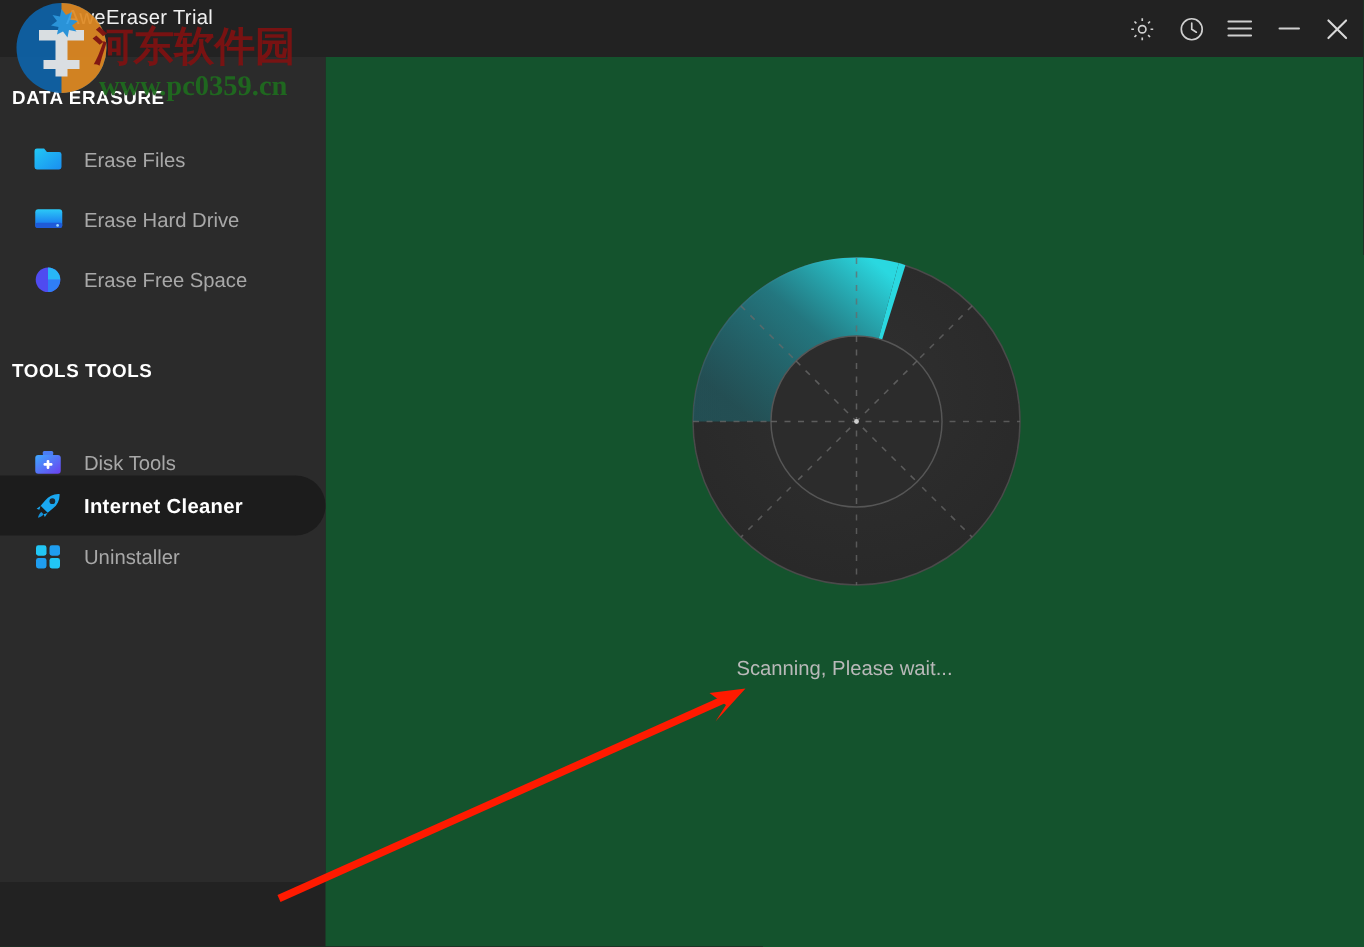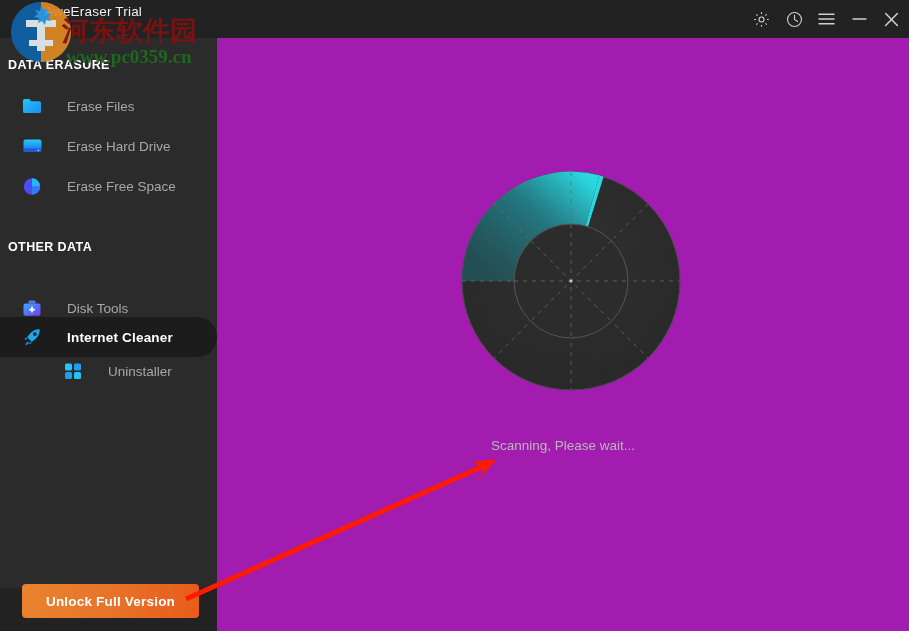--- a/index.html
+++ b/index.html
@@ -47,21 +47,21 @@
   .section-title {
     position:absolute; left:8px;
     font-size:12.5px; font-weight:bold; color:#ffffff;
     letter-spacing:.4px; white-space:nowrap;
   }
   #sec-data   { top:58px; }
   #sec-other  { top:240px; }
 
   .nav-item {
     position:absolute; left:0; width:217px; height:40px;
-    display:flex; align-items:center; cursor:pointer;gap:11px;
+    display:flex; align-items:center; cursor:pointer;
   }
   .nav-item .ico {
     width:24px; height:24px; margin-left:20px;
     display:flex; align-items:center; justify-content:center;
     flex:0 0 24px;
   }
   .nav-item .lbl {
     margin-left:12px; font-size:13.5px; color:#a8a8a8;
     white-space:nowrap;
   }
@@ -72,38 +72,38 @@
   }
   .nav-item.selected .lbl {
     color:#ffffff; font-weight:bold; letter-spacing:.2px;
   }
 
   #nav-erase-files      { top:86px; }
   #nav-erase-hard-drive { top:126px; }
   #nav-erase-free-space { top:166px; }
   #nav-disk-tools       { top:288px; }
   #nav-internet-cleaner { top:317px; }
-  #nav-uninstaller      { top:351px;padding-left:41px; }
+  #nav-uninstaller      { top:351px; }
 
   
   #unlock-btn {
     position:absolute; left:22px; top:584px;
     width:177px; height:34px;
     border:none; border-radius:4px;
     background:linear-gradient(to right,#e8832f 0%,#e8752a 45%,#e85c1c 100%);
     color:#ffffff; font-size:13.5px; font-weight:bold;
     font-family:"Liberation Sans", sans-serif;
     letter-spacing:.2px; cursor:pointer;
     z-index:14;
   }
 
   
   #main {
     position:absolute; left:217px; top:0; width:692px; height:631px;
-    background:#a21caf;
+    background:#14532d;
   }
   #radar-wrap {
     position:absolute; left:244px; top:171px;
     width:220px; height:220px;
   }
   #status-text {
     position:absolute; left:0; top:438px; width:692px;
     text-align:center; font-size:13.5px; color:#b9b9b9;
   }
 
@@ -163,21 +163,21 @@
       <span class="ico">
         <svg width="20" height="20" viewBox="0 0 20 20">
           <circle cx="10" cy="10.5" r="8.2" fill="#4f4bf0"></circle>
           <path d="M10 10.5 L10 2.3 A8.2 8.2 0 0 1 18.2 10.5 Z" fill="#28b6f6"></path>
           <path d="M10 10.5 L18.2 10.5 A8.2 8.2 0 0 1 10 18.7 Z" fill="#2f7ef5"></path>
         </svg>
       </span>
       <span class="lbl">Erase Free Space</span>
     </div>
 
-    <div class="section-title" id="sec-other">OTHER DATA</div>
+    <div class="section-title" id="sec-other">TOOLS TOOLS</div>
 
     <div class="nav-item" id="nav-disk-tools">
       <span class="ico">
         <svg width="20" height="19" viewBox="0 0 20 19">
           <defs>
               <linearGradient id="gBox" x1="0" y1="0" x2="1" y2="1">
             <stop offset="0" stop-color="#3ea8ff"></stop>
                 <stop offset="1" stop-color="#6b3ff0"></stop>
           </linearGradient>
             </defs>
@@ -209,21 +209,20 @@
           <rect x="1" y="1.5" width="7" height="7" rx="1.6" fill="#22c6f5"></rect>
           <rect x="10" y="1.5" width="7" height="7" rx="1.6" fill="#1f9ef0"></rect>
           <rect x="1" y="10" width="7" height="7" rx="1.6" fill="#1f9ef0"></rect>
           <rect x="10" y="10" width="7" height="7" rx="1.6" fill="#22c6f5"></rect>
         </svg>
       </span>
       <span class="lbl">Uninstaller</span>
     </div>
   </div>
 
-  <button id="unlock-btn">Unlock Full Version</button>
 
   <div id="main">
 
     <div id="radar-wrap">
       <svg width="220" height="220" viewBox="0 0 220 220">
         <defs>
           <linearGradient id="gSweep" x1="0.15" y1="0.85" x2="0.95" y2="0.1">
             <stop offset="0" stop-color="#1d6b74" stop-opacity=".55"></stop>
             <stop offset="0.55" stop-color="#22848e" stop-opacity=".85"></stop>
             <stop offset="1" stop-color="#2ad8e0" stop-opacity="1"></stop>

